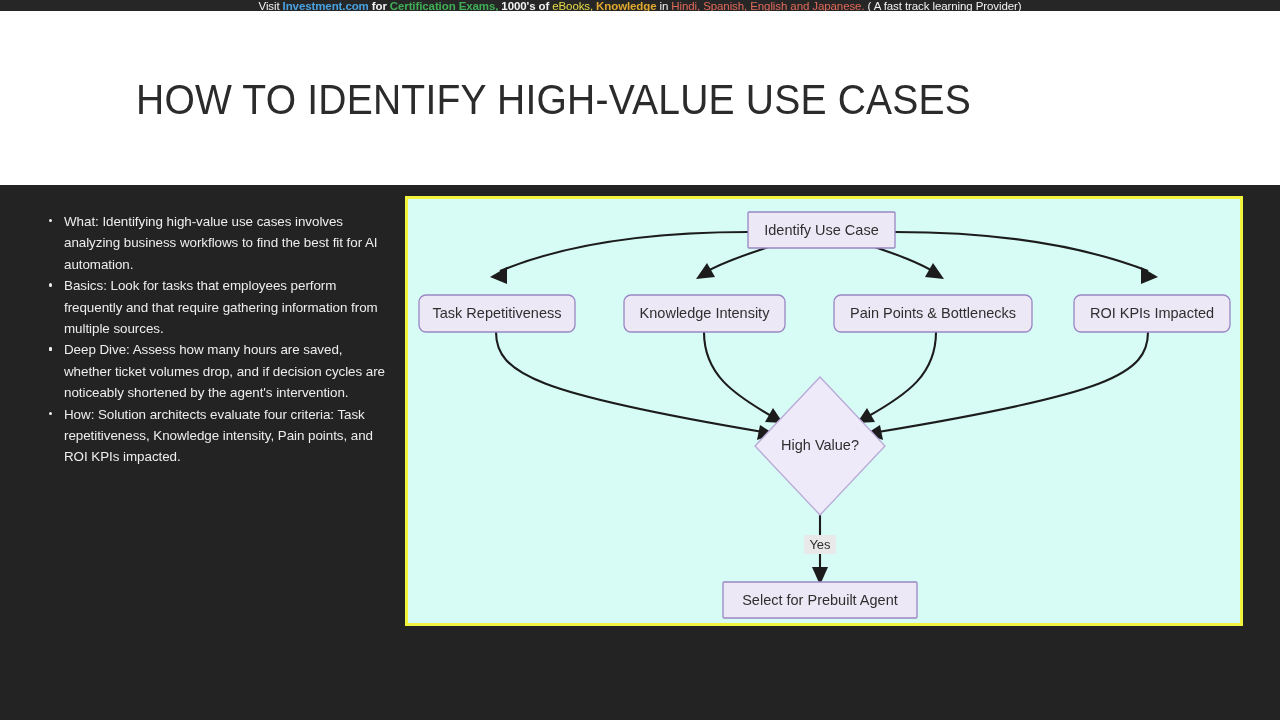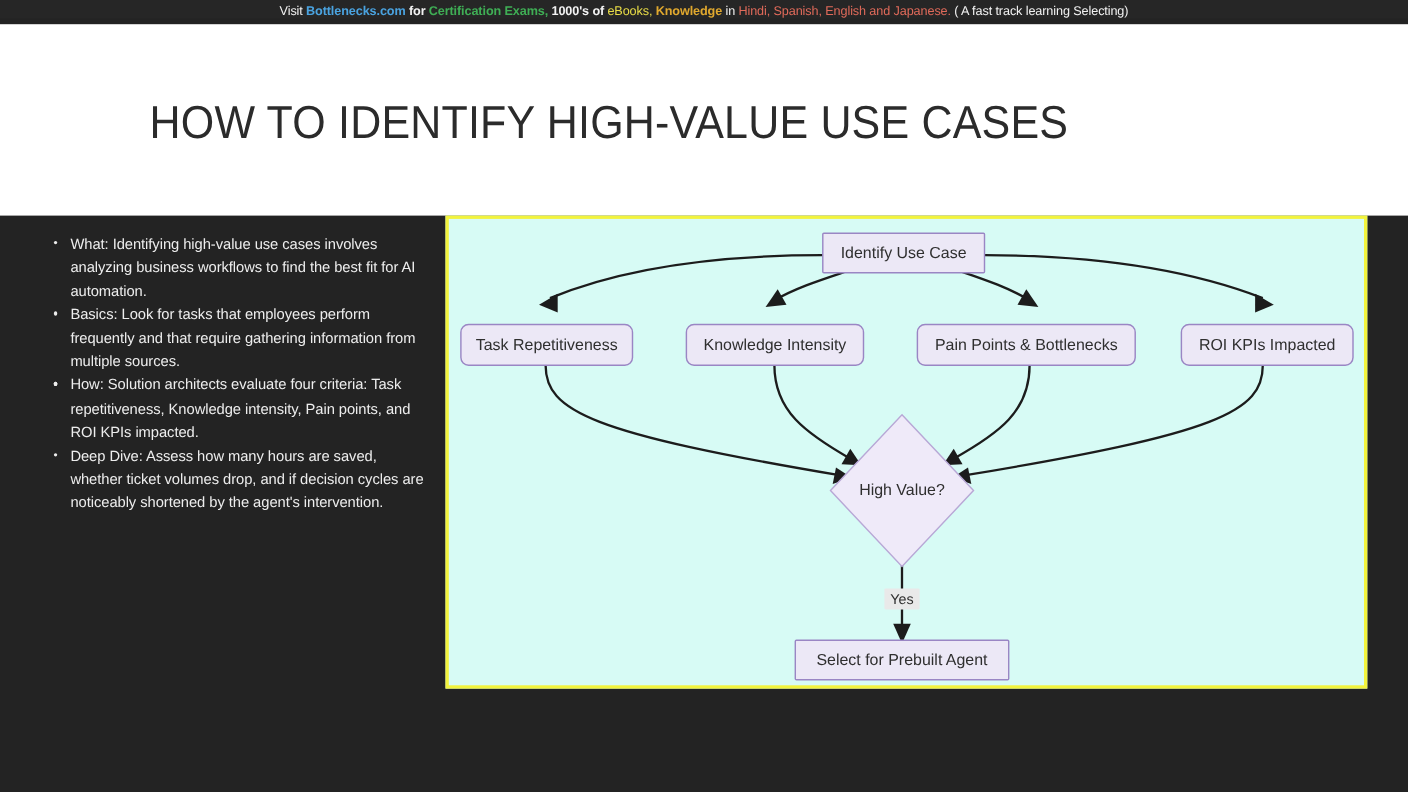--- a/index.html
+++ b/index.html
@@ -16,40 +16,40 @@
   }
 
   
   #promo-banner {
     position: absolute;
     left: 0; top: 0;
     width: 1280px;
     height: 17px;
     background: #262626;
     display: flex;
-    align-items: flex-end;
+    align-items: flex-start;
     justify-content: center;
     white-space: nowrap;
     font-size: 11.5px;
     letter-spacing: -0.1px;
     overflow: hidden;
   }
   #promo-banner span { margin: 0 1.5px; }
   .pb-plain  { color: #f2f2f2; }
   .pb-link   { color: #4aa3e0; font-weight: bold; }
   .pb-green  { color: #3fae55; font-weight: bold; }
   .pb-yellow { color: #e8dc46; font-weight: normal; }
   .pb-orange { color: #e0a82e; font-weight: bold; }
   .pb-red    { color: #e06a5a; }
   .pb-bold   { font-weight: bold; }
 
   
   #title-band {
     position: absolute;
-    left: 0; top: 22px;
+    left: 0; top: 11px;
     width: 1280px;
     height: 174px;
     background: #ffffff;
   }
   #page-title {
     position: absolute;
     left: 136px;
     top: 63px;
     font-size: 42px;
     line-height: 52px;
@@ -138,54 +138,54 @@
     fill: #2f2f2f;
     text-anchor: middle;
     dominant-baseline: middle;
   }
 </style>
 </head>
 <body>
 
 <div id="promo-banner">
   <span class="pb-plain">Visit</span>
-  <span class="pb-link">Bottlenecks.com</span>
+  <span class="pb-link">Investment.com</span>
   <span class="pb-plain pb-bold">for</span>
   <span class="pb-green">Certification Exams,</span>
   <span class="pb-plain pb-bold">1000's of</span>
   <span class="pb-yellow">eBooks,</span>
   <span class="pb-orange">Knowledge</span>
   <span class="pb-plain">in</span>
   <span class="pb-red">Hindi, Spanish, English and Japanese.</span>
-  <span class="pb-plain">( A fast track learning Selecting)</span>
+  <span class="pb-plain">( A fast track learning Provider)</span>
 </div>
 
 <div id="title-band">
   <div id="page-title">HOW TO IDENTIFY HIGH-VALUE USE CASES</div>
 </div>
 
 <ul id="bullet-list">
   <li>
     <span class="bullet-dot"></span>
     <span>What: Identifying high-value use cases involves analyzing business workflows to find the best fit for AI automation.</span>
   </li>
   <li>
     <span class="bullet-dot"></span>
     <span>Basics: Look for tasks that employees perform frequently and that require gathering information from multiple sources.</span>
   </li>
   <li>
     <span class="bullet-dot"></span>
   </li>
   <li>
     <span class="bullet-dot"></span>
+    <span>Deep Dive: Assess how many hours are saved, whether ticket volumes drop, and if decision cycles are noticeably shortened by the agent's intervention.</span>
+  </li>
+  <li>
+    <span class="bullet-dot"></span>
     <span>How: Solution architects evaluate four criteria: Task repetitiveness, Knowledge intensity, Pain points, and ROI KPIs impacted.</span>
-  </li>
-  <li>
-    <span class="bullet-dot"></span>
-    <span>Deep Dive: Assess how many hours are saved, whether ticket volumes drop, and if decision cycles are noticeably shortened by the agent's intervention.</span>
   </li>
 </ul>
 
 <div id="diagram-panel">
   <svg id="diagram-svg" viewBox="0 0 832 424" preserveAspectRatio="none">
 
     <g>
       <path class="edge-path" d="M 340,33 C 230,33 150,48 92,72"></path>
       <polygon class="edge-arrow" points="82,78 99,68 99,85"></polygon>
     </g>

